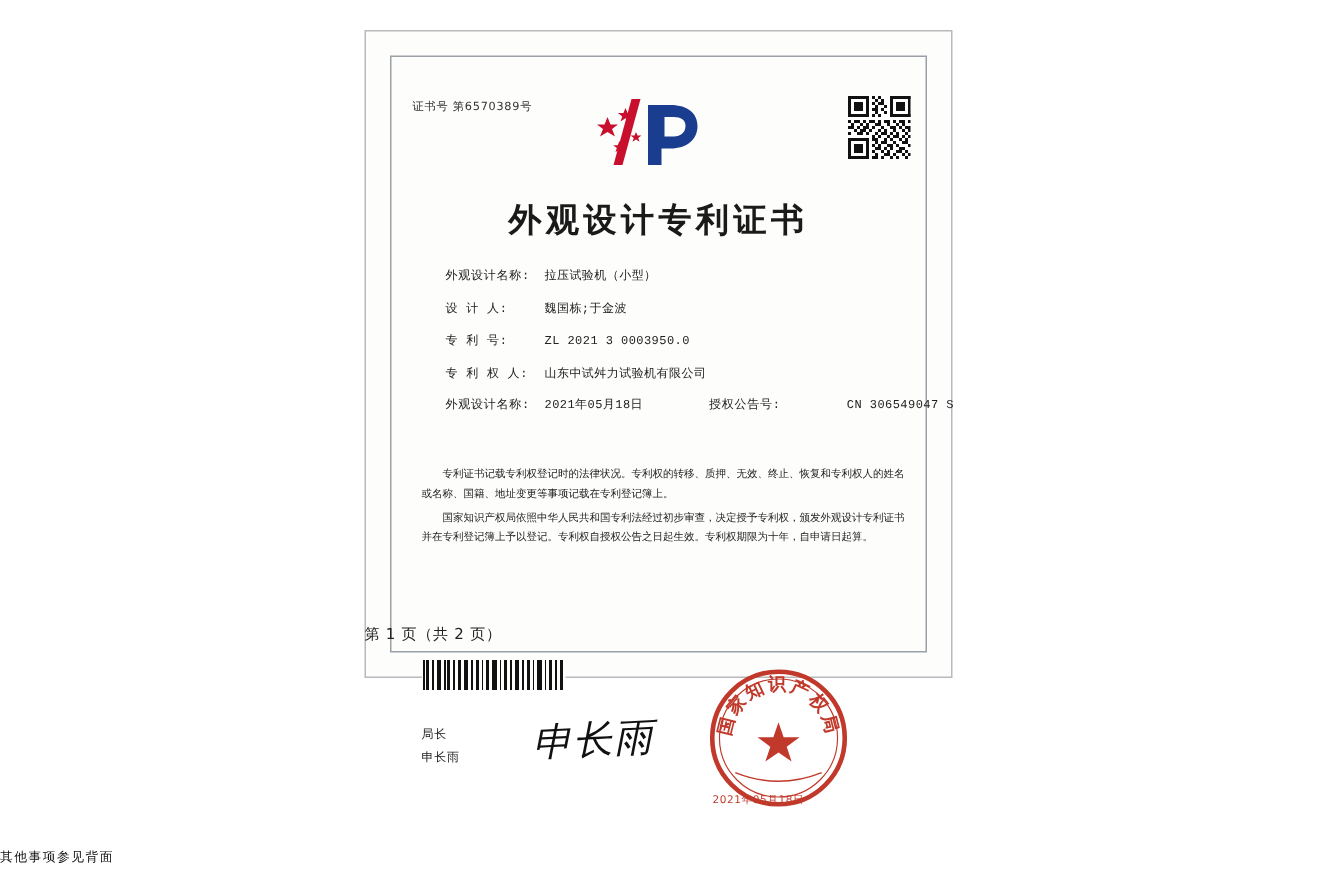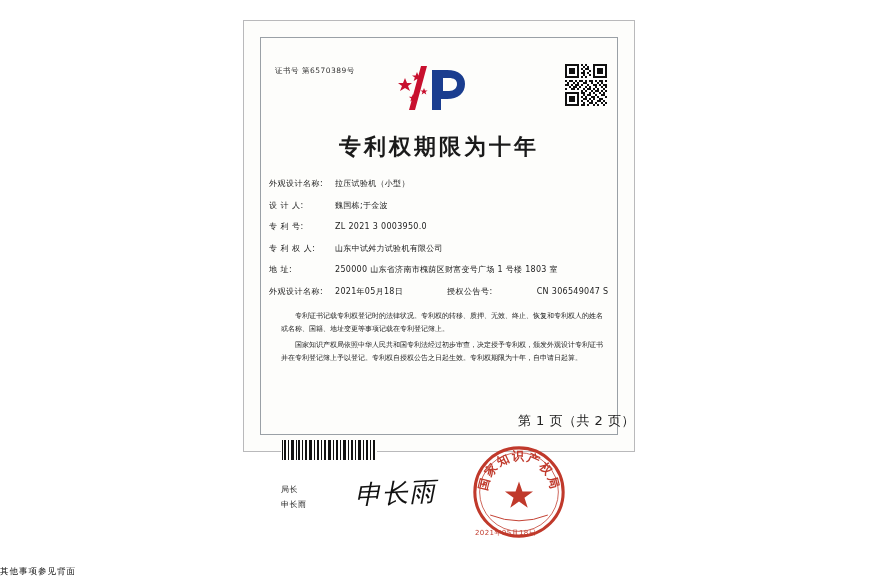--- a/index.html
+++ b/index.html
@@ -79,23 +79,24 @@
     font-family: "DejaVu Sans", "Liberation Sans", sans-serif;
     font-size: 22px;
     font-weight: 700;
     letter-spacing: 3px;
     color: #1a1a1a;
   }
 
   
   .fields {
     position: absolute;
-    left: 26px;
+    left: 54px;
     top: 158px;
     right: 30px;
+    font-family: Liberation Mono, monospace;
   }
   .field-row {
     display: flex;
     align-items: baseline;
     margin-bottom: 10.5px;
     font-size: 8px;
     color: #222;
     white-space: nowrap;
   }
   .field-label {
@@ -177,22 +178,22 @@
     color: #c0392b;
     letter-spacing: 0.4px;
     font-family: "DejaVu Sans", "Liberation Sans", sans-serif;
   }
 
   .page-no {
     position: absolute;
     left: 0;
     right: 0;
     bottom: 22px;
-    text-align: right;
-    font-size: 13px;
+    text-align: left;
+    font-size: 10px;
     color: #222;
     letter-spacing: 0.5px;
   }
 
   .footnote {
     position: absolute;
     left: 0;
     right: 0;
     top: 566px;
     text-align: left;
@@ -329,42 +330,38 @@
       <rect x="18" y="19" width="1" height="1"></rect>
         <rect x="20" y="19" width="1" height="1"></rect>
       <rect x="8" y="20" width="2" height="1"></rect>
         <rect x="11" y="20" width="1" height="1"></rect>
         <rect x="14" y="20" width="1" height="1"></rect>
       <rect x="16" y="20" width="1" height="1"></rect>
         <rect x="19" y="20" width="1" height="1"></rect>
     </g>
   </svg>
 
-  <div class="cert-title">专利权期限为十年</div>
+  <div class="cert-title">外观设计专利证书</div>
 
   <div class="fields">
     <div class="field-row">
       <span class="field-label">外观设计名称:</span>
       <span class="field-value">拉压试验机（小型）</span>
     </div>
     <div class="field-row">
       <span class="field-label">设 计 人:</span>
       <span class="field-value">魏国栋;于金波</span>
     </div>
     <div class="field-row">
       <span class="field-label">专 利 号:</span>
       <span class="field-value">ZL 2021 3 0003950.0</span>
     </div>
     <div class="field-row">
       <span class="field-label">专 利 权 人:</span>
       <span class="field-value">山东中试舛力试验机有限公司</span>
-    </div>
-    <div class="field-row">
-      <span class="field-label">地    址:</span>
-      <span class="field-value">250000 山东省济南市槐荫区财富变号广场 1 号楼 1803 室</span>
     </div>
     <div class="field-row">
       <span class="field-label">外观设计名称:</span>
       <span class="field-value">2021年05月18日</span>
       <span class="field-value2 field-label2">授权公告号:</span>
       <span class="field-value2">CN 306549047 S</span>
     </div>
   </div>
 
   <div class="body-text">

